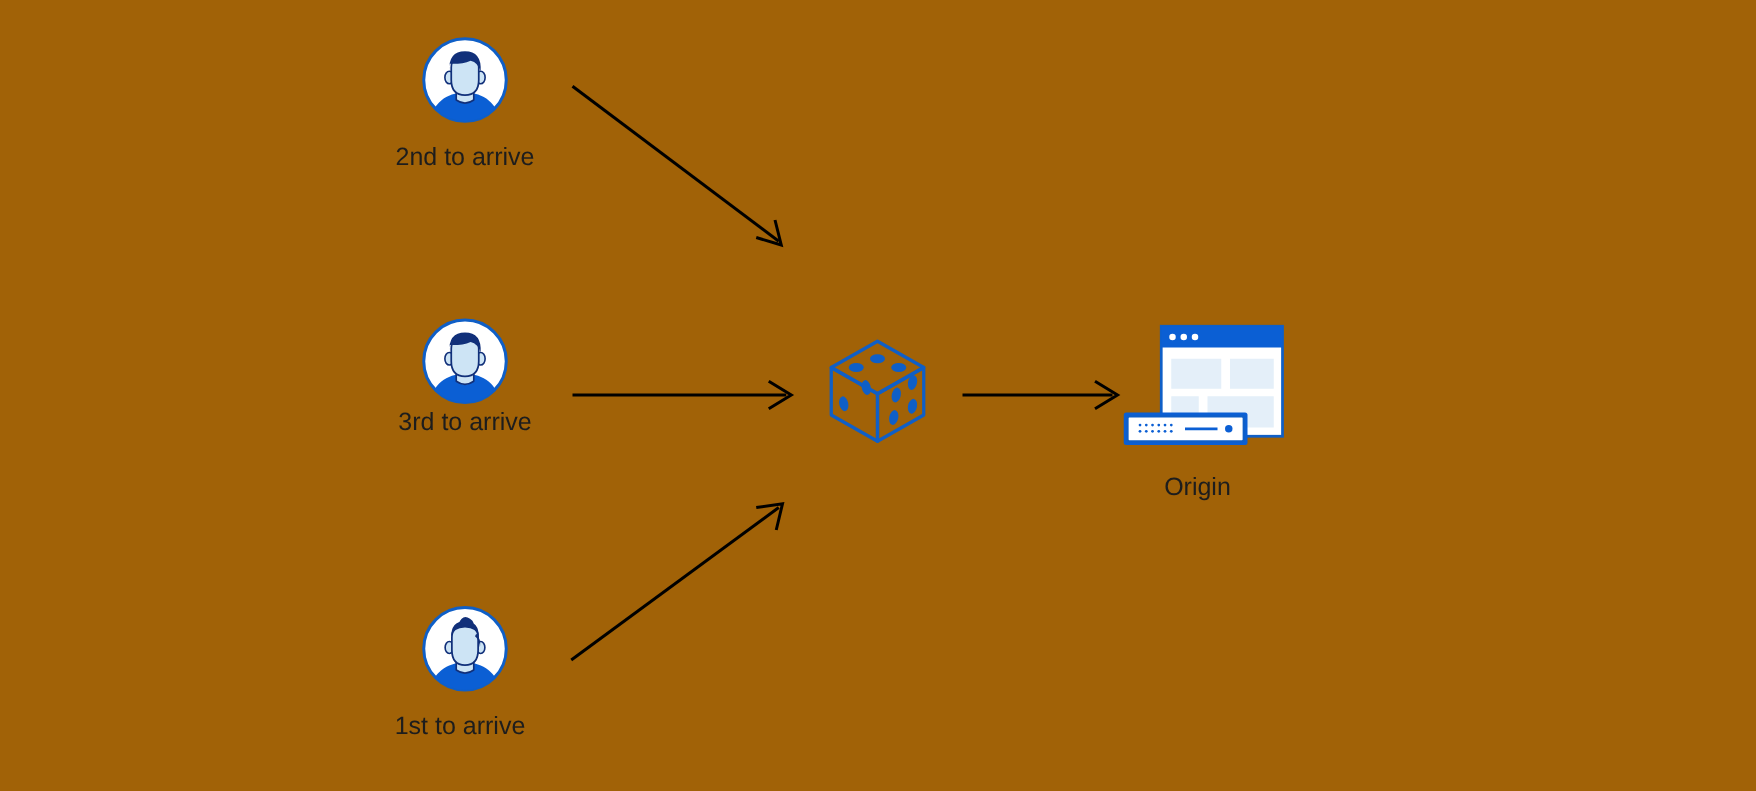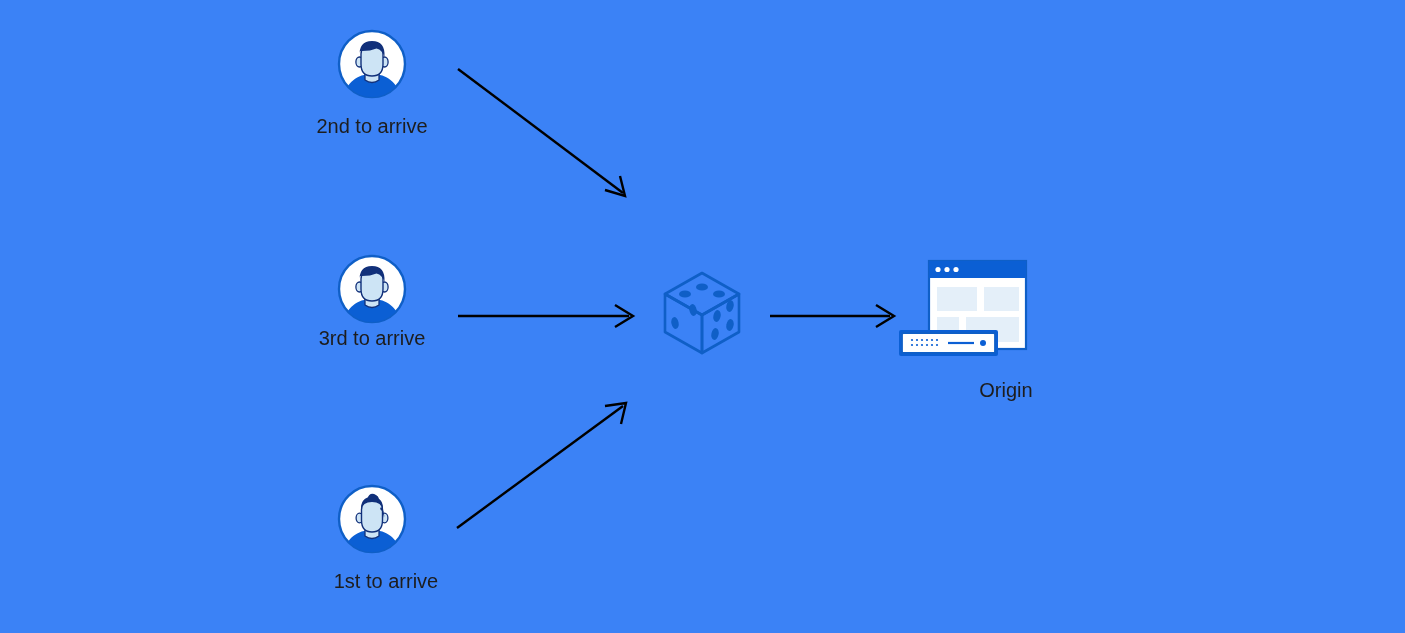--- a/index.html
+++ b/index.html
@@ -8,21 +8,21 @@
     background: #ffffff;
   }
   body {
     font-family: "Liberation Sans", sans-serif;
     -webkit-font-smoothing: antialiased;
   }
   #canvas {
     position: relative;
     width: 1405px;
     height: 633px;
-    background: #3b82f6;
+    background: #a16207;
     overflow: hidden;
   }
   .node {
     position: absolute;
   }
   .node-label {
     position: absolute;
     width: 260px;
     text-align: center;
     font-size: 20px;
@@ -137,21 +137,21 @@
           <ellipse cx="23.5" cy="35" rx="3.4" ry="4.8" fill="#cde4f5" stroke="#11307a" stroke-width="1.3"></ellipse>
           <ellipse cx="48.5" cy="35" rx="3.4" ry="4.8" fill="#cde4f5" stroke="#11307a" stroke-width="1.3"></ellipse>
           <path d="M25.5 27 q0 -10 10.5 -10 q10.5 0 10.5 10 v10 q0 12 -10.5 12 q-10.5 0 -10.5 -12 z" fill="#cde4f5" stroke="#11307a" stroke-width="1.4"></path>
 
           <path d="M25 27 q-0.5 -13 11 -13 q11.5 0 11 13 q-1.5 -8 -11 -8 q-9.5 0 -11 8 z" fill="#11307a"></path>
           <path d="M31 16 q3 -8 9 -4 q5 3 1 7 z" fill="#11307a"></path>
           <path d="M45 24 q4 4 3 11 q-1 -7 -4 -9 z" fill="#11307a"></path>
         </g>
       </svg>
     </div>
-    <div class="node-label" style="left:256px; top:569px;">1st to arrive</div>
+    <div class="node-label" style="left:238px; top:569px;">1st to arrive</div>
   </div>
 
   <div class="node" style="left:0; top:0;">
     <div class="icon-wrap" style="left:660px; top:270px; width:84px; height:92px;">
       <svg viewBox="0 0 84 92" width="84" height="92">
         <g fill="none" stroke="#0f5fc7" stroke-width="2.6" stroke-linejoin="round">
 
           <path d="M42 3 L79 24 L42 45 L5 24 Z"></path>
 
           <path d="M5 24 L5 62 L42 83 L42 45 Z"></path>
@@ -210,16 +210,16 @@
             <circle cx="26" cy="87" r="1.1"></circle>
               <circle cx="31" cy="87" r="1.1"></circle>
             <circle cx="36" cy="87" r="1.1"></circle>
               <circle cx="41" cy="87" r="1.1"></circle>
           </g>
           <line x1="52" y1="85" x2="78" y2="85" stroke="#0b5fd4" stroke-width="2.2"></line>
           <circle cx="87" cy="85" r="3" fill="#0b5fd4"></circle>
         </g>
       </svg>
     </div>
-    <div class="node-label" style="left:876px; top:378px;">Origin</div>
+    <div class="node-label" style="left:828px; top:378px;">Origin</div>
   </div>
 
 </div>
 
 </body></html>

